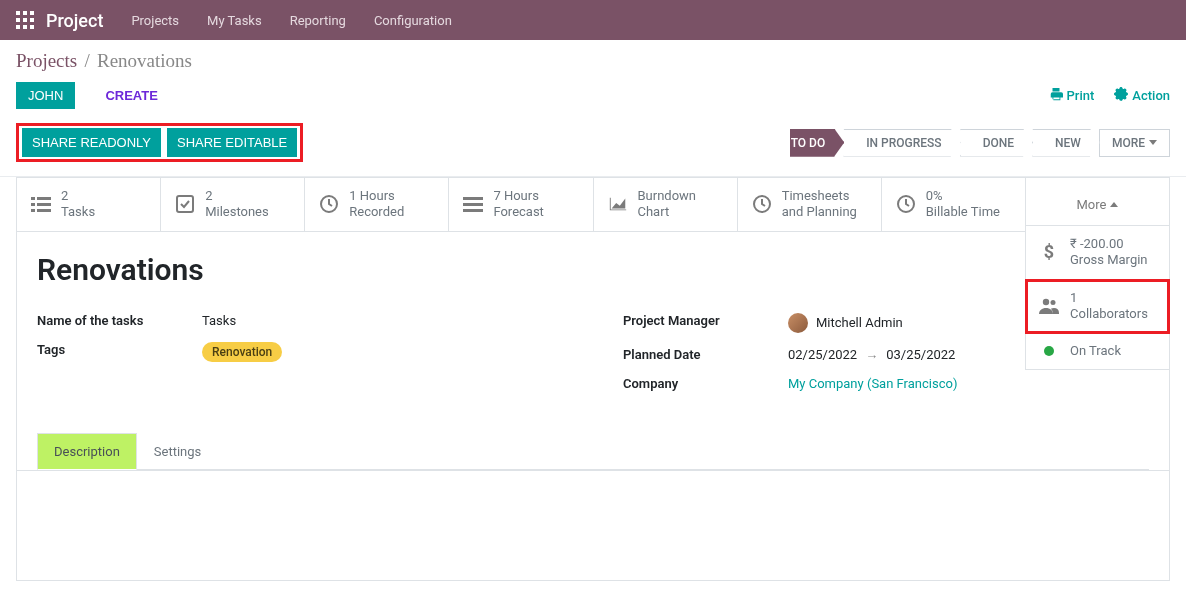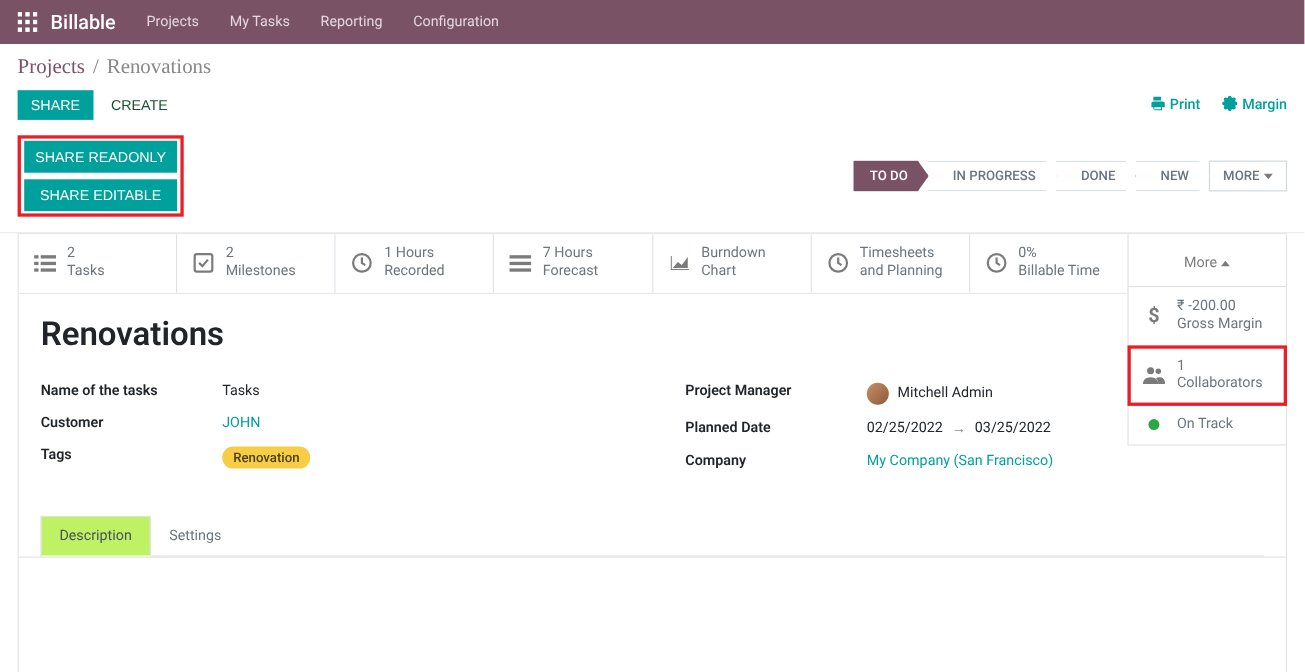--- a/index.html
+++ b/index.html
@@ -9,31 +9,31 @@
 .apps-icon svg { fill: #fff; }
 .brand { font-size: 18px; font-weight: 500; color: #fff; margin-right: 28px; }
 .nav-item { color: #e5d9df; font-size: 13px; margin-right: 28px; cursor: pointer; }
 .breadcrumb-row { padding: 10px 16px 0 16px; font-family: Liberation Serif, serif; }
 .breadcrumb-link { color: #7a5266; font-size: 19px; cursor: pointer; }
 .breadcrumb-sep { color: #888; font-size: 19px; margin: 0 4px; }
 .breadcrumb-current { color: #888; font-size: 19px; }
 .toolbar-row { display: flex; align-items: center; padding: 10px 16px 14px 16px; }
 .btn { border: none; cursor: pointer; display: inline-flex; align-items: center; font-size: 13px; }
 .btn-primary { background: #00a09d; color: #fff; padding: 6px 12px; font-weight: 500; }
-.btn-link { background: transparent; color: #14532d; padding: 6px 16px; font-weight: 400; }
+.btn-link { background: transparent; color: #6d28d9; padding: 6px 30px; font-weight: 700; }
 .toolbar-spacer { flex: 1; }
 .toolbar-action { color: #00a09d; cursor: pointer; font-weight: 500; margin-left: 20px; display: inline-flex; align-items: center; gap: 4px; }
 .stage-row { display: flex; align-items: center; padding: 0 16px 14px 16px; border-bottom: 1px solid #e9ecef; }
-.share-btns { display: flex; gap: 6px; flex-direction: column; }
+.share-btns { display: flex; gap: 6px; }
 .highlight-red { border: 3px solid #ec1d24; padding: 2px 3px; }
 .share-btn { background: #00a09d; color: #fff; padding: 7px 10px; font-weight: 500; border: none; cursor: pointer; font-size: 13px; }
 .stage-spacer { flex: 1; }
 .stages { display: flex; align-items: center; }
 .stage { position: relative; background: #fff; border: 1px solid #ced4da; color: #6c757d; padding: 6px 18px 6px 22px; font-size: 12px; font-weight: 500; margin-right: -1px; cursor: pointer; clip-path: polygon(0 0, calc(100% - 10px) 0, 100% 50%, calc(100% - 10px) 100%, 0 100%, 10px 50%); }
-.stage:first-child { clip-path: polygon(0 0, calc(100% - 10px) 0, 100% 50%, calc(100% - 10px) 100%, 0 100%); padding-left: 14px; }
+.stage:first-child { clip-path: polygon(0 0, calc(100% - 10px) 0, 100% 50%, calc(100% - 10px) 100%, 0 100%); padding-left: 0; }
 .stage.active { background: #7a5266; color: #fff; border-color: #7a5266; }
 .stage-more { border: 1px solid #ced4da; color: #6c757d; padding: 6px 12px; font-size: 12px; font-weight: 500; cursor: pointer; background: #fff; display: inline-flex; align-items: center; gap: 4px; }
 .body-wrap { padding: 0 16px 16px 16px; }
 .statcard-container { position: relative; }
 .statcards { display: flex; border: 1px solid #dee2e6; border-left: none; }
 .statcard { flex: 1; border-left: 1px solid #dee2e6; padding: 10px 14px; display: flex; align-items: center; gap: 10px; cursor: pointer; background: #fff; min-height: 48px; }
 .statcard-icon { color: #7b7b7b; width: 20px; display: flex; align-items: center; justify-content: center; }
 .statcard-text { display: flex; flex-direction: column; line-height: 1.25; }
 .statcard-value { color: #6c757d; font-size: 13px; }
 .statcard-label { color: #6c757d; font-size: 13px; }
@@ -74,53 +74,53 @@
         <rect x="7" y="0" width="4" height="4"></rect>
         <rect x="14" y="0" width="4" height="4"></rect>
         <rect x="0" y="7" width="4" height="4"></rect>
         <rect x="7" y="7" width="4" height="4"></rect>
         <rect x="14" y="7" width="4" height="4"></rect>
         <rect x="0" y="14" width="4" height="4"></rect>
         <rect x="7" y="14" width="4" height="4"></rect>
         <rect x="14" y="14" width="4" height="4"></rect>
       </svg>
   </span>
-  <span class="brand">Billable</span>
+  <span class="brand">Project</span>
   <span class="nav-item">Projects</span>
   <span class="nav-item">My Tasks</span>
   <span class="nav-item">Reporting</span>
   <span class="nav-item">Configuration</span>
 </div>
 
 <div class="breadcrumb-row">
   <span class="breadcrumb-link">Projects</span>
   <span class="breadcrumb-sep">/</span>
   <span class="breadcrumb-current">Renovations</span>
 </div>
 
 <div class="toolbar-row">
-  <button class="btn btn-primary">SHARE</button>
+  <button class="btn btn-primary">JOHN</button>
   <button class="btn btn-link">CREATE</button>
   <span class="toolbar-spacer"></span>
   <span class="toolbar-action">
     <span>
       <svg width="14" height="14" viewBox="0 0 16 16" fill="#00a09d">
           <path d="M4 1h8v4H4V1zm-2 5h12a2 2 0 012 2v4h-3v3H5v-3H2V8a2 2 0 012-2zm2 6v2h8v-2H4z"></path>
         </svg>
     </span>
     <span>Print</span>
   </span>
   <span class="toolbar-action">
     <span>
       <svg width="14" height="14" viewBox="0 0 16 16" fill="#00a09d">
           <path d="M8 4.754a3.246 3.246 0 100 6.492 3.246 3.246 0 000-6.492zM5.754 8a2.246 2.246 0 114.492 0 2.246 2.246 0 01-4.492 0z"></path>
           <path d="M9.796 1.343c-.527-1.79-3.065-1.79-3.592 0l-.094.319a.873.873 0 01-1.255.52l-.292-.16c-1.64-.892-3.433.902-2.54 2.541l.159.292a.873.873 0 01-.52 1.255l-.319.094c-1.79.527-1.79 3.065 0 3.592l.319.094a.873.873 0 01.52 1.255l-.16.292c-.892 1.64.901 3.434 2.541 2.54l.292-.159a.873.873 0 011.255.52l.094.319c.527 1.79 3.065 1.79 3.592 0l.094-.319a.873.873 0 011.255-.52l.292.16c1.64.893 3.434-.902 2.54-2.541l-.159-.292a.873.873 0 01.52-1.255l.319-.094c1.79-.527 1.79-3.065 0-3.592l-.319-.094a.873.873 0 01-.52-1.255l.16-.292c.893-1.64-.902-3.433-2.541-2.54l-.292.159a.873.873 0 01-1.255-.52l-.094-.319z"></path>
         </svg>
     </span>
-    <span>Margin</span>
+    <span>Action</span>
   </span>
 </div>
 
 <div class="stage-row">
   <span class="highlight-red">
     <span class="share-btns">
       <button class="share-btn">SHARE READONLY</button>
       <button class="share-btn">SHARE EDITABLE</button>
     </span>
   </span>
@@ -277,24 +277,20 @@
   <div class="main-area">
     <h1 class="page-title">Renovations</h1>
 
     <div class="fields-row">
       <div class="fields-col">
         <div class="field">
           <span class="field-label">Name of the tasks</span>
           <span class="field-value">Tasks</span>
         </div>
         <div class="field">
-          <span class="field-label">Customer</span>
-          <span class="field-value link">JOHN</span>
-        </div>
-        <div class="field">
           <span class="field-label">Tags</span>
           <span class="field-value">
             <span class="tag-chip">Renovation</span>
           </span>
         </div>
       </div>
       <div class="fields-col">
         <div class="field">
           <span class="field-label">Project Manager</span>
           <span class="field-value">

